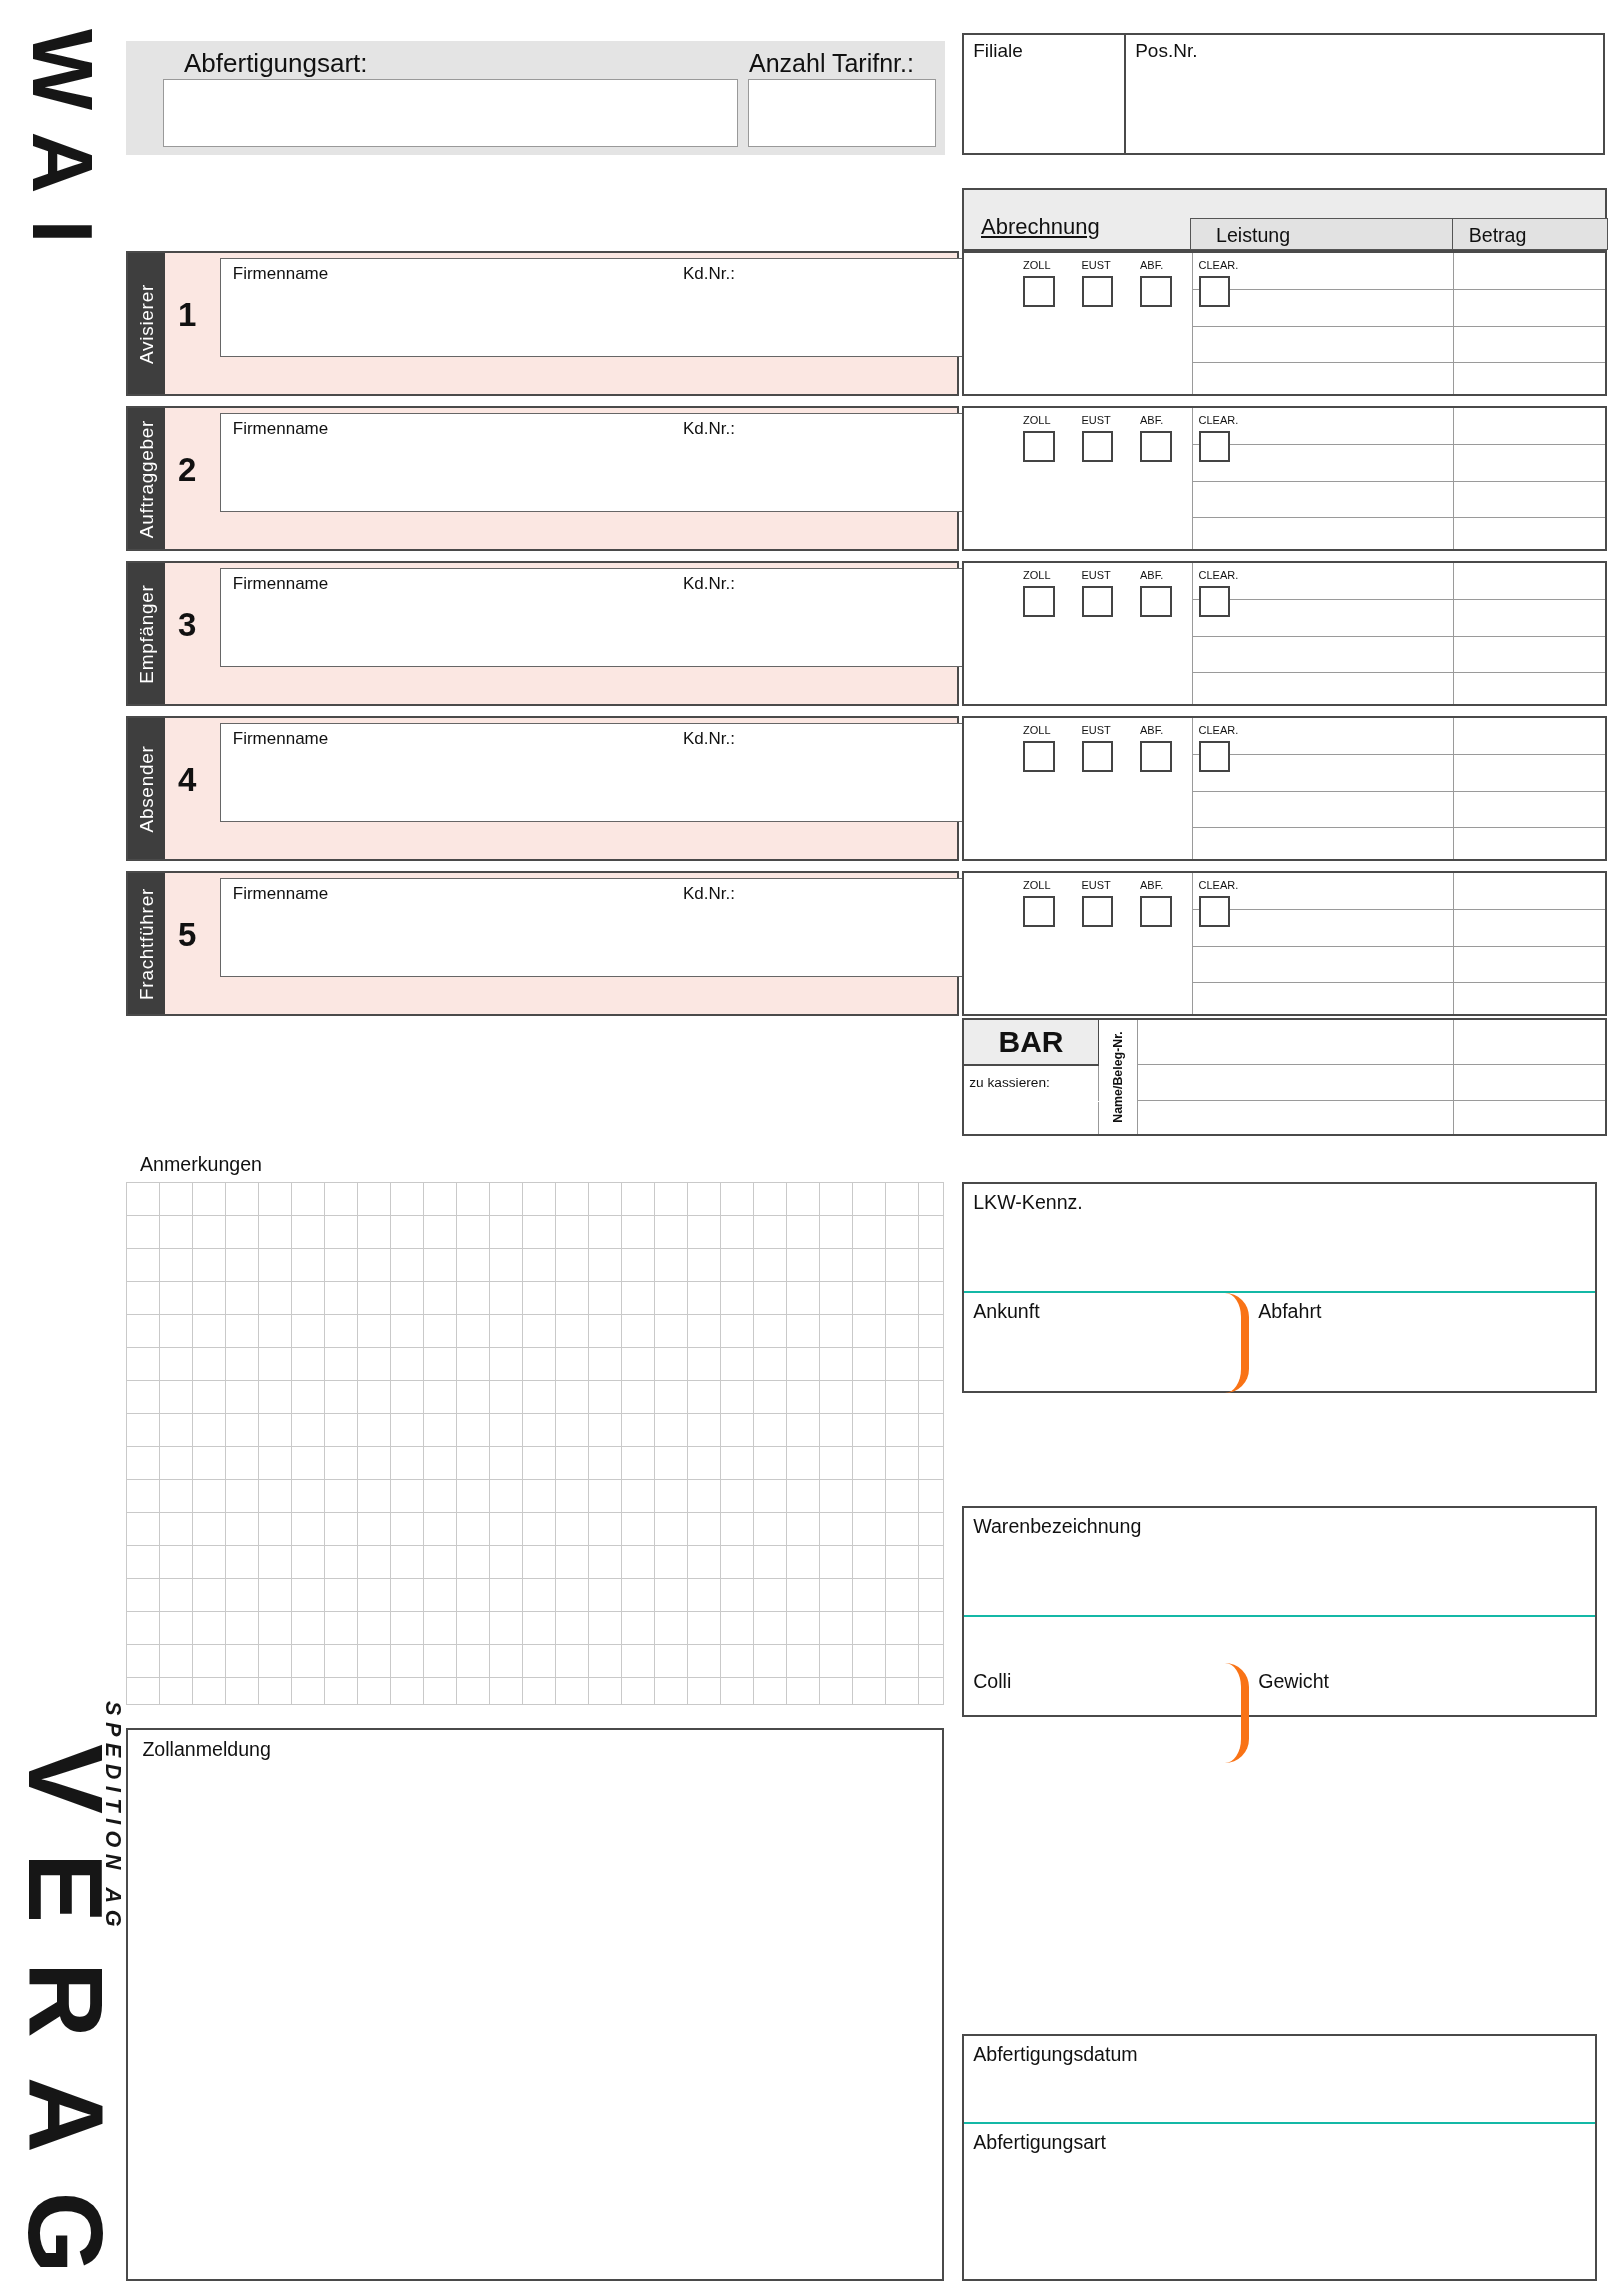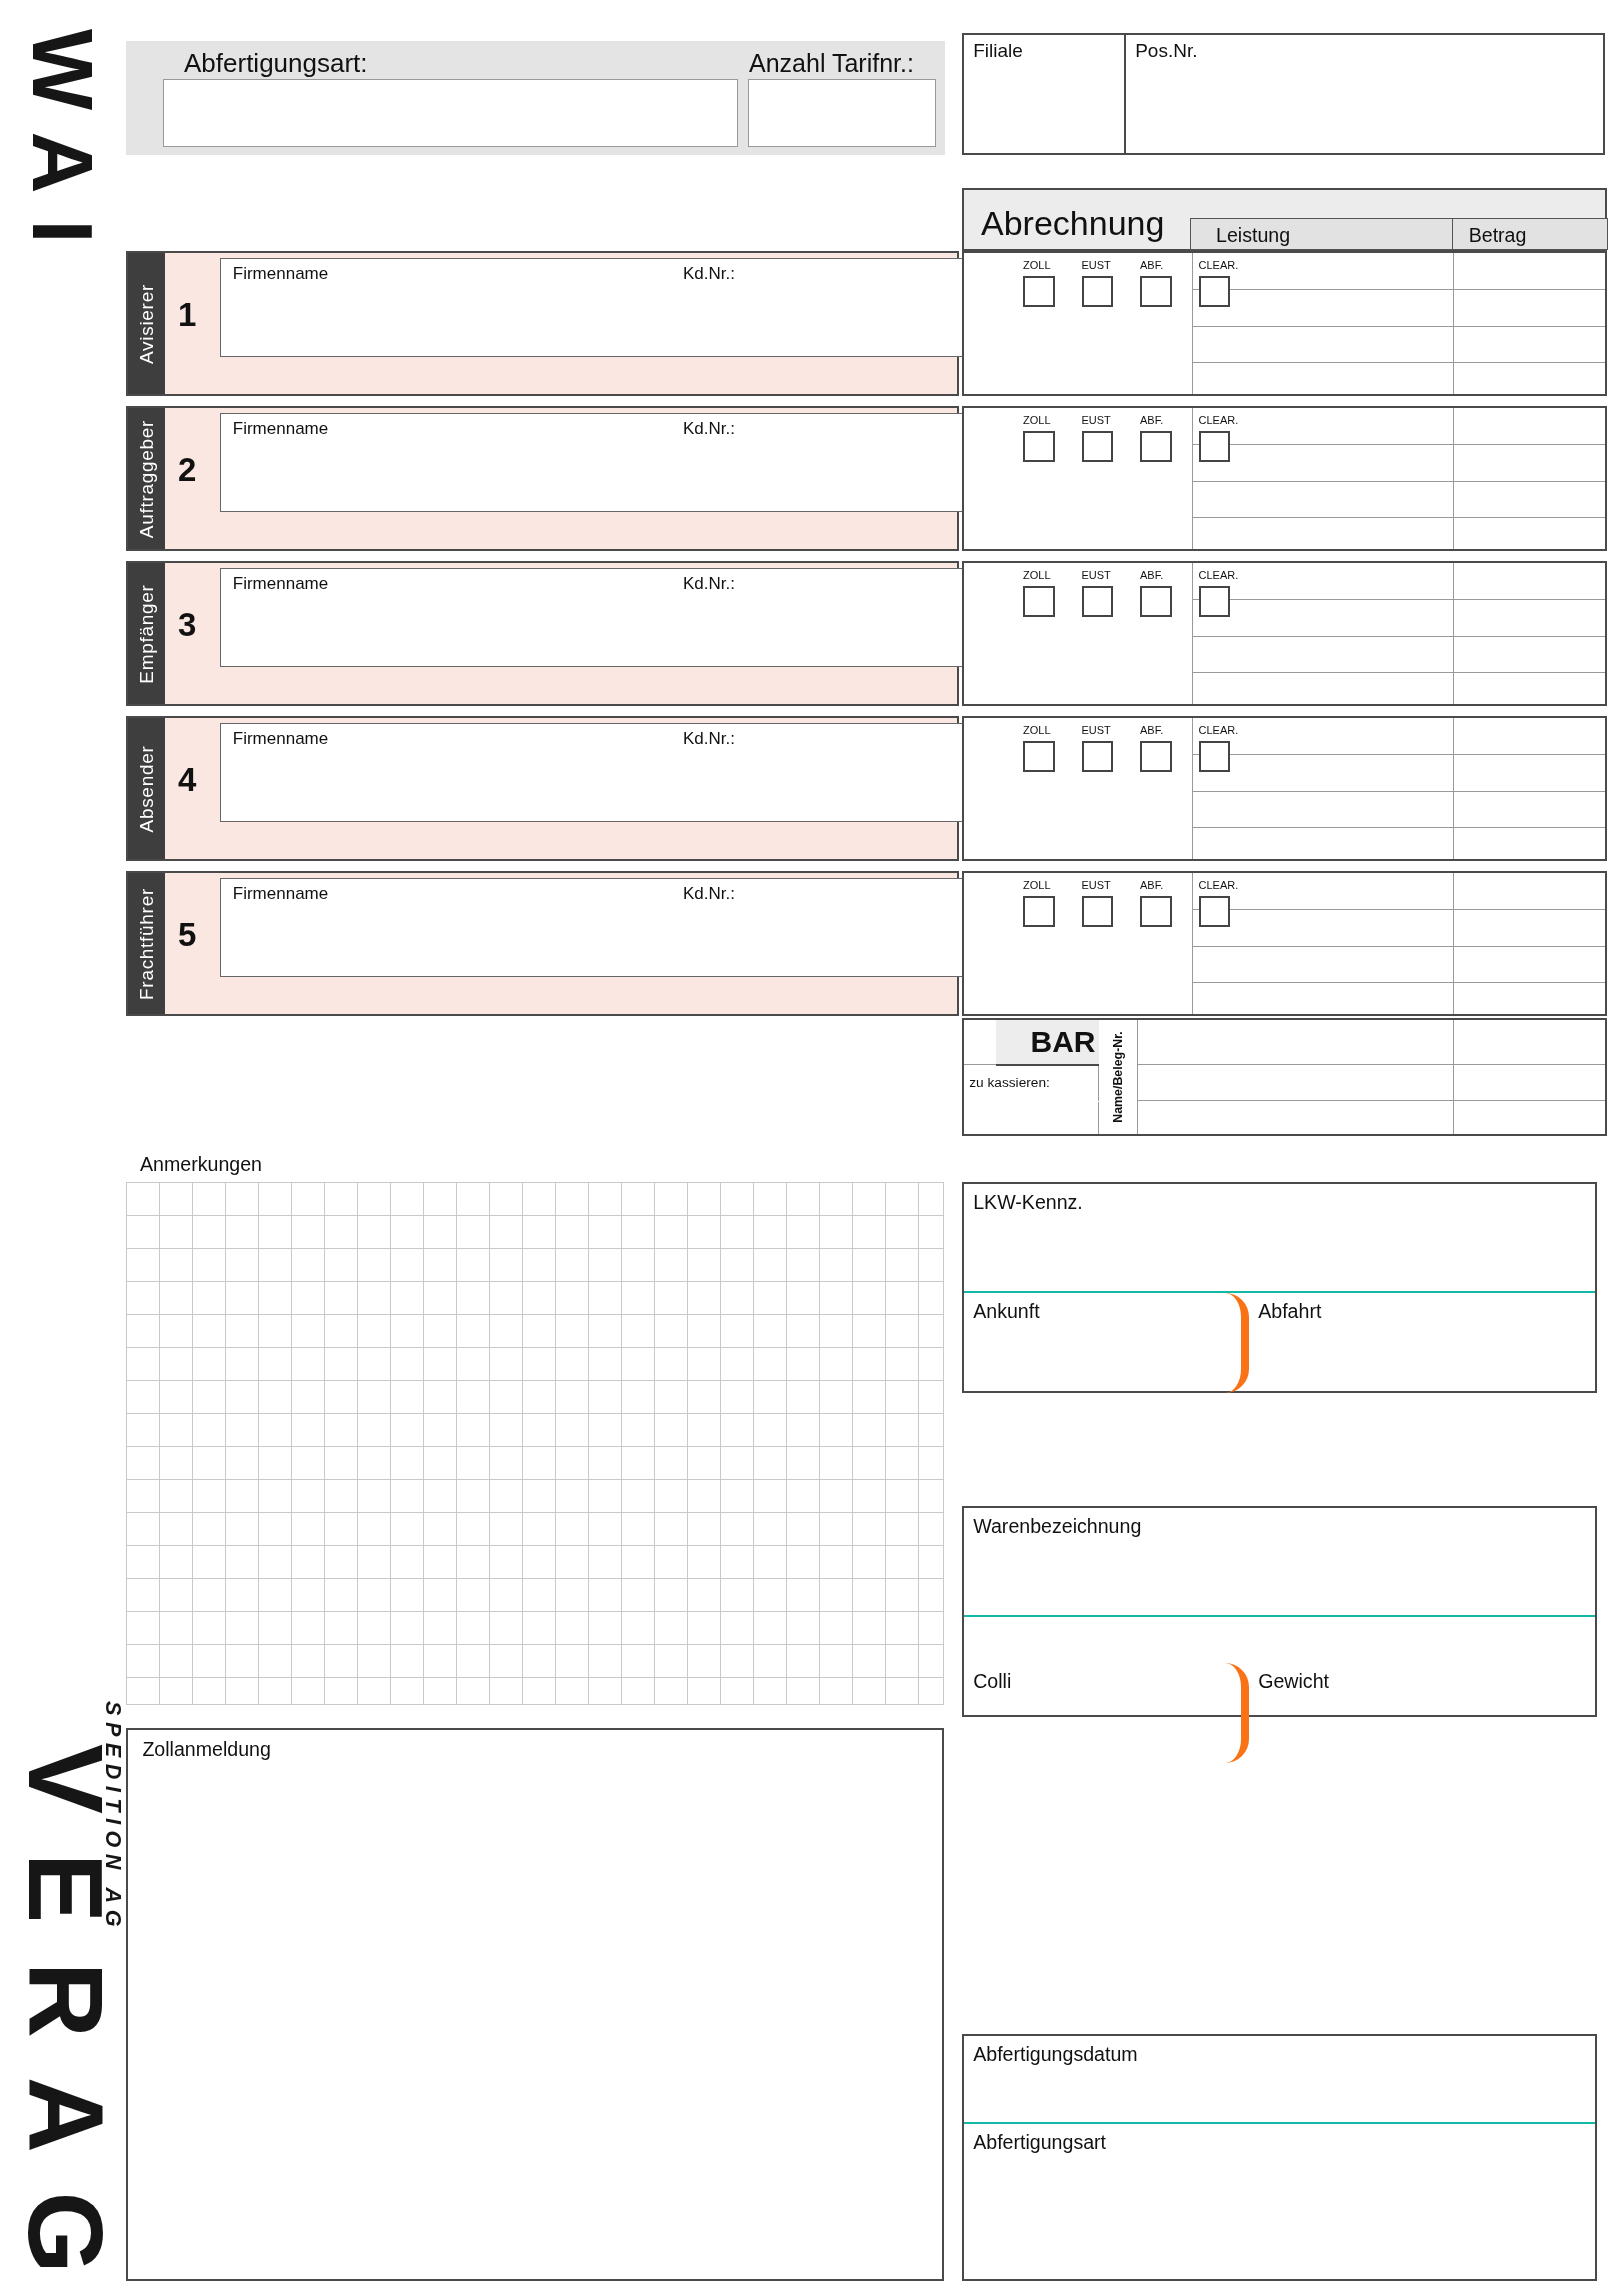--- a/index.html
+++ b/index.html
@@ -37,21 +37,21 @@
   }
   .fcell1 { width:160px; border-right:2px solid #4a4a4a; position:relative; }
   .fcell2 { flex:1; position:relative; }
   .cell-lbl { position:absolute; left:9.2px; top:5.2px; font-size:19px; }
 
   
   .abr-hdr {
     position:absolute; left:962px; top:188px; width:645px; height:63px;
     background:#ececec; border:2px solid #4a4a4a; box-sizing:border-box;
   }
-  .abr-hdr .title { position:absolute; left:17px; top:14px; font-size:34px; }
+  .abr-hdr .title { position:absolute; left:17px; top:24px; font-size:22px;text-decoration:underline; }
   .colhdr { position:absolute; top:28px; height:32px; background:#e2e2e2; border:1.3px solid #555; box-sizing:border-box; }
   .colhdr span { position:absolute; top:5.2px; font-size:19.6px; }
 
   
   .prow { position:absolute; left:126px; width:1481px; height:145px; }
   .rowmain {
     position:absolute; left:0; top:0; width:833px; height:145px;
     border:2px solid #4a4a4a; background:#fbe7e2; box-sizing:border-box;
   }
   .rolebar { position:absolute; left:0; top:0; width:37px; height:100%; background:#3e3e3e; }
@@ -98,21 +98,21 @@
       linear-gradient(#9a9a9a,#9a9a9a),
       linear-gradient(#9a9a9a,#9a9a9a);
     background-repeat:no-repeat;
     background-size:100% 1.3px,100% 1.3px,1.3px 100%;
     background-position:0 44px,0 80px,489px 0;
   }
   .bar-title {
     position:absolute; left:0; top:0; width:134px; height:44px; background:#ededed;
     border-right:2px solid #4a4a4a; border-bottom:2px solid #4a4a4a; box-sizing:content-box;
     display:flex; align-items:center; justify-content:center;
-    font-size:30px; font-weight:bold;margin-left:32px;
+    font-size:30px; font-weight:bold;
   }
   .zu-kass { position:absolute; left:0; top:46px; width:134px; height:35px; background:#fff; border-right:1.3px solid #999; }
   .zu-kass span { position:absolute; left:5.2px; top:9.2px; font-size:13.7px; }
   .bar-amt { position:absolute; left:0; top:82px; width:134px; height:32px; background:#fff; border-right:1.3px solid #999; }
   .name-strip { position:absolute; left:135px; top:0; width:38px; height:100%; background:#fff; border-right:1.3px solid #999; }
   .vspan {
     position:absolute; left:50%; top:50%;
     transform:translate(-50%,-50%) rotate(-90deg);
     white-space:nowrap; font-size:12.4px; font-weight:bold;
   }

